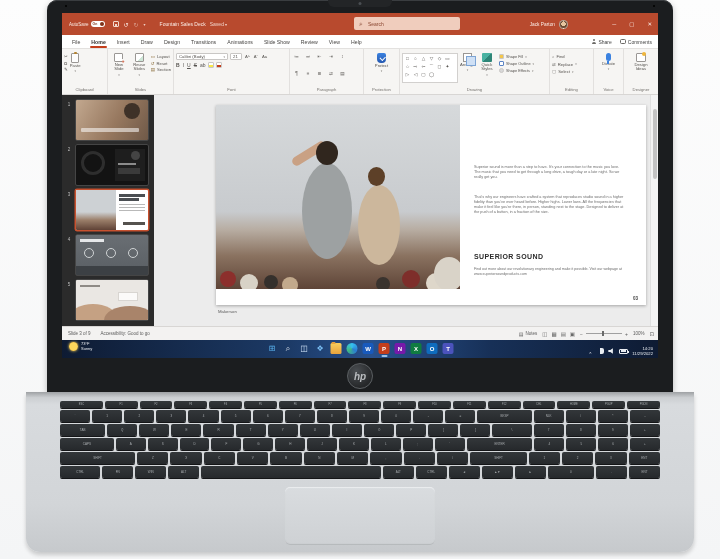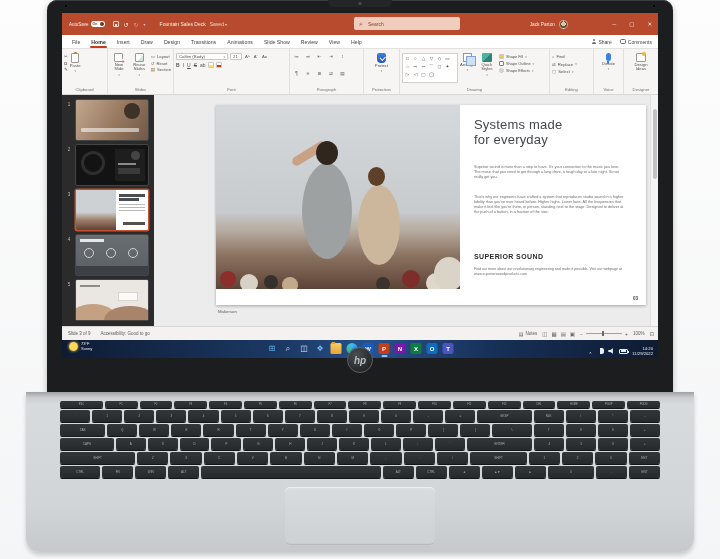--- a/index.html
+++ b/index.html
@@ -6,21 +6,21 @@
   *{box-sizing:border-box;font-family:"Liberation Sans",sans-serif;}
   #stage{position:relative;width:720px;height:559px;background:linear-gradient(180deg,#fdfdfd,#f4f5f6);overflow:hidden;}
 
   
   .lid{position:absolute;left:47px;top:0;width:626px;height:392px;background:#1b1d1f;border-radius:10px 10px 0 0;box-shadow:inset 0 1px 0 #3a3d40,0 2px 6px rgba(0,0,0,.25);}
   .notch{position:absolute;left:50%;top:0;transform:translateX(-50%);width:64px;height:7px;background:#232527;border-radius:0 0 6px 6px;}
   .camdot{position:absolute;left:50%;top:2px;transform:translateX(-50%);width:3px;height:3px;border-radius:50%;background:#4a4e52;}
   .mic{position:absolute;top:5px;width:2px;height:2px;border-radius:50%;background:#000;}
   .mic.l{left:18px}.mic.r{right:18px}
   .screen{position:absolute;left:15px;top:13px;width:596px;height:345px;background:#fff;overflow:hidden;}
-  .chin{position:absolute;left:0;right:0;bottom:16px;height:34px;}
+  .chin{position:absolute;left:0;right:0;bottom:0;height:34px;}
   .hplogo{position:absolute;left:50%;top:50%;transform:translate(-50%,-46%);width:26px;height:26px;border-radius:50%;background:radial-gradient(circle at 35% 30%,#4a4e52,#26282a 70%);border:1.5px solid #5c6063;display:flex;align-items:center;justify-content:center;color:#b9bcbf;font-style:italic;font-weight:bold;font-size:10px;}
   .deck{position:absolute;left:26px;top:392px;width:668px;height:160px;background:linear-gradient(180deg,#c2c5c8,#d8dbde 8%,#d2d5d8 70%,#c6c9cc);border-radius:0 0 14px 14px;box-shadow:0 3px 4px rgba(0,0,0,.18);}
   .hinge{position:absolute;left:0;right:0;top:0;height:6px;background:linear-gradient(180deg,#9ea1a4,#cfd2d5);}
   #keyboard{position:absolute;left:34px;top:9px;width:600px;display:flex;flex-direction:column;gap:2px;}
   .krow{display:flex;gap:2px;height:12px;}
   .krow.fn{height:7px;}
   .key{flex-grow:1;flex-basis:0;background:linear-gradient(180deg,#33373a,#26292c);border-radius:2px;color:#a9adb0;font-size:3px;display:flex;align-items:center;justify-content:center;box-shadow:0 1px 0 #141517;overflow:hidden;white-space:nowrap;}
   .krow.fn .key{font-size:2.6px;}
   .trackpad{position:absolute;left:259px;top:95px;width:150px;height:58px;background:linear-gradient(180deg,#d9dcdf,#ced1d4);border-radius:5px;box-shadow:inset 0 1px 1px #eceef0,inset 0 -1px 1px #b4b7ba;}
 
@@ -526,24 +526,20 @@
             <i class="fig2-head"></i>
             <i class="blob b1"></i>
               <i class="blob b2"></i>
             <i class="blob b3"></i>
               <i class="blob b4"></i>
             <i class="blob b5"></i>
               <i class="blob b6"></i>
             <i class="blob b7"></i>
               <i class="blob b8"></i>
           </div>
-          <div class="stitle">
-            <span style="display:block">Systems made</span>
-            <span style="display:block">for everyday</span>
-          </div>
           <div class="sbody sb1">Superior sound is more than a step to have. It's your connection to the music you love. The music that you need to get through a long drive, a tough day or a late night. So we really get you.</div>
           <div class="sbody sb2">That's why our engineers have crafted a system that reproduces studio sound in a higher fidelity than you've ever heard before. Higher highs. Lower lows. All the frequencies that make it feel like you're there, in person, standing next to the stage. Designed to deliver at the push of a button, in a fraction of the size.</div>
           <div class="subhead">SUPERIOR SOUND</div>
           <div class="sfooter">Find out more about our revolutionary engineering and make it possible. Visit our webpage at www.superiorsoundproducts.com</div>
           <div class="pagenum">03</div>
         </div>
         <div class="caption">Makerson</div>
       </div>
       <div class="vscroll">
           <div class="vthumb"></div>

